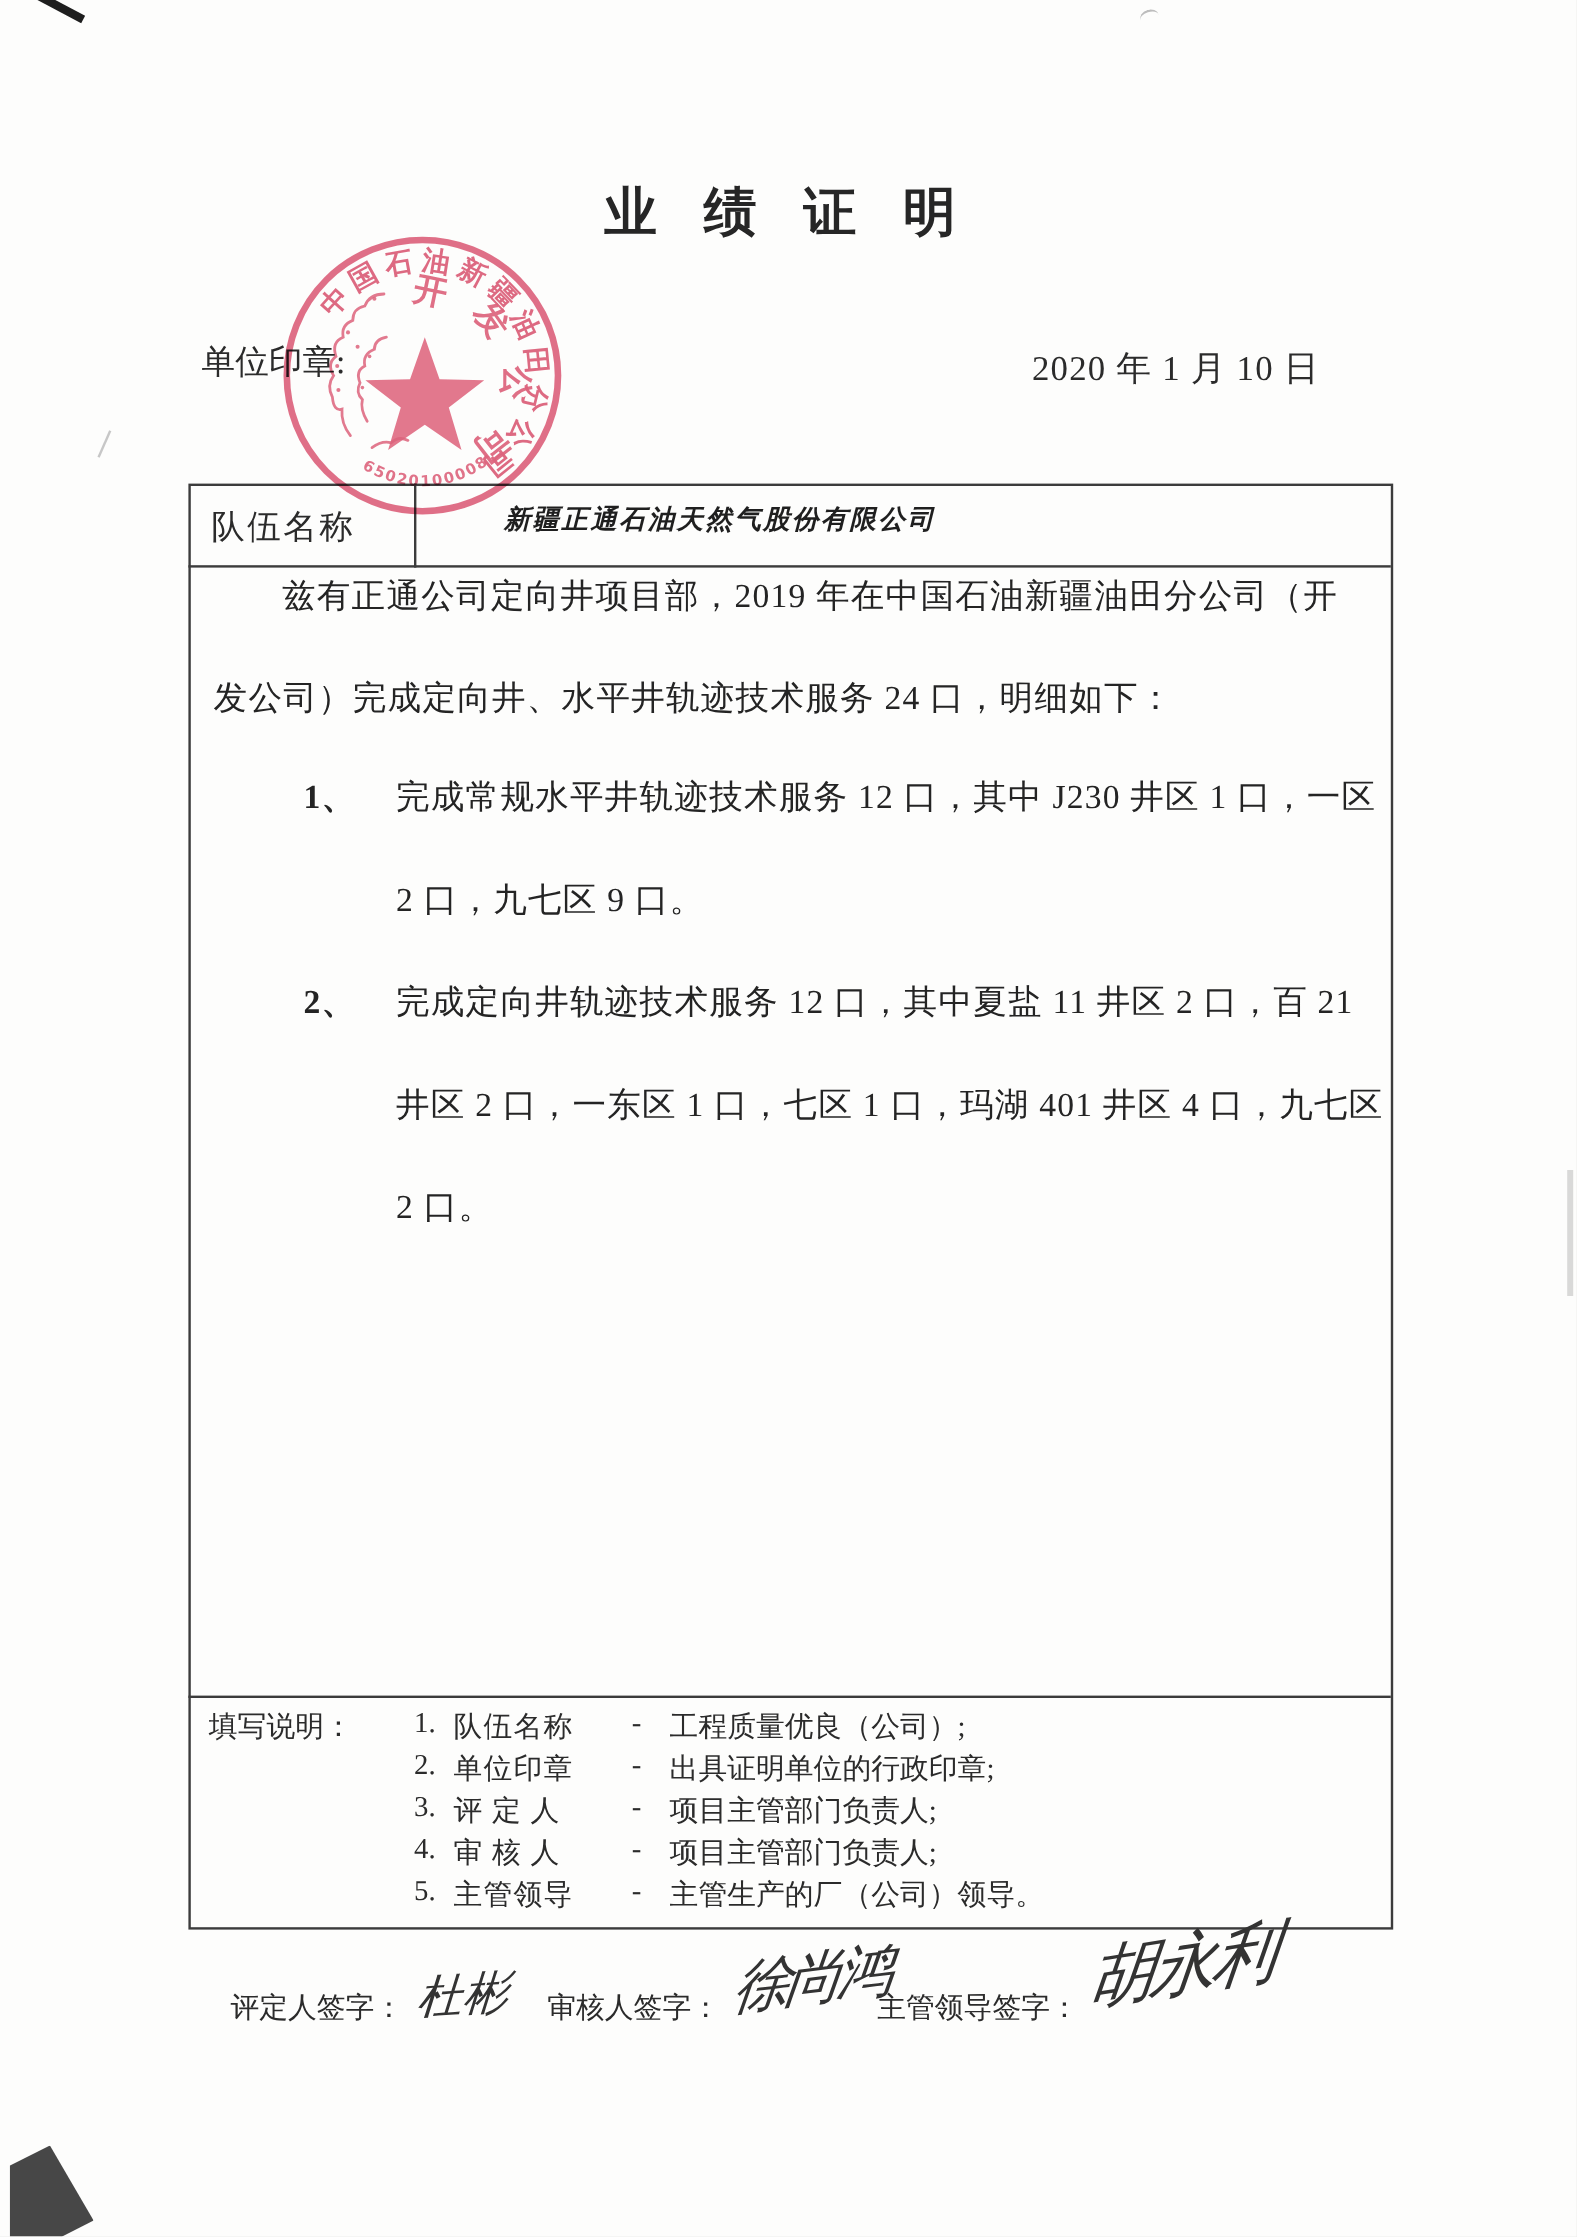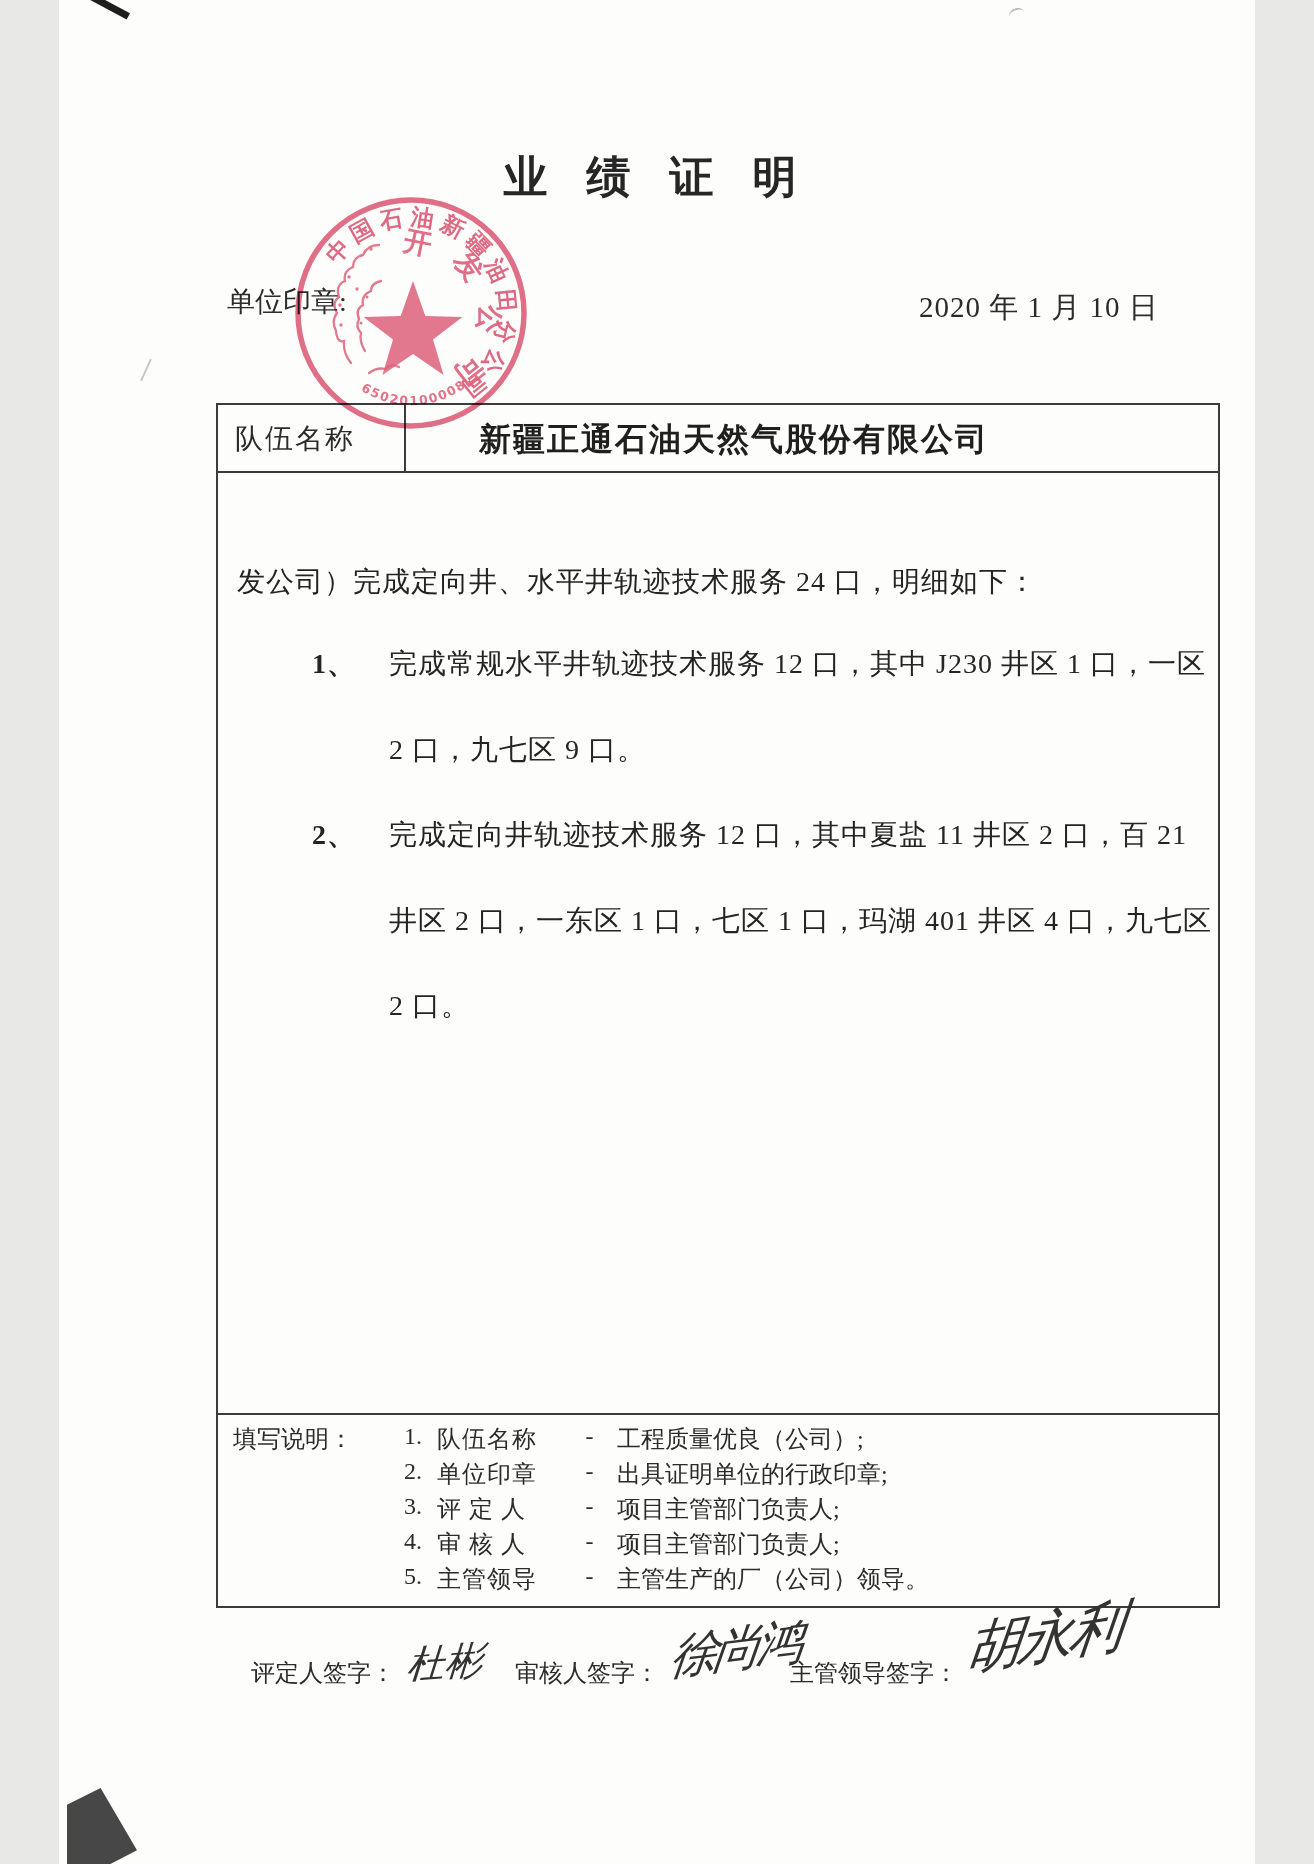--- a/index.html
+++ b/index.html
@@ -1,36 +1,36 @@
 <!DOCTYPE html>
 <html><head>
 <meta charset="utf-8">
 <style>
   html,body{margin:0;padding:0;background:#e8e8e6;}
   .page{
-    position:relative;width:1196px;height:1864px;background:#fdfdfc;
+    position:relative;width:1314px;height:1864px;background:#fdfdfc;
     font-family:"Liberation Serif","DejaVu Serif",serif;color:#2b2b2b;overflow:hidden;
     margin:0 auto;
   }
   .abs{position:absolute;}
   
   .doc-title{
     left:0;top:148px;width:100%;text-align:center;
     font-size:44px;font-weight:700;letter-spacing:14px;color:#262626;
   }
   
   .seal-label{left:168px;top:283px;font-size:28px;}
   .doc-date{left:860px;top:288px;font-size:29px;letter-spacing:1px;}
   
   .tbl-outer{left:157px;top:403px;width:1000px;height:1201px;border:2px solid #3c3c3c;}
   .tbl-hline-1{left:157px;top:471px;width:1002px;height:2px;background:#3c3c3c;}
   .tbl-hline-2{left:157px;top:1413px;width:1002px;height:2px;background:#3c3c3c;}
   .tbl-vline{left:345px;top:403px;width:2px;height:70px;background:#3c3c3c;}
   .team-label{left:176px;top:420px;font-size:28px;letter-spacing:2px;}
-  .team-name{left:420px;top:418px;font-size:32px;font-weight:600;letter-spacing:2px;color:#1f1f1f;}
+  .team-name{left:420px;top:418px;font-size:22px;font-weight:600;letter-spacing:2px;color:#1f1f1f;font-style:italic;}
   
   .bline{font-size:28px;letter-spacing:1px;color:#242424;white-space:nowrap;}
   .bnum{font-weight:700;}
   
   .instr-label{left:174px;top:1423px;font-size:24px;}
   .instr-row{height:35px;font-size:24px;display:flex;align-items:flex-start;}
   .instr-rows{left:345px;top:1423px;width:640px;}
   .instr-num{width:33px;}
   .instr-term{width:130px;letter-spacing:1px;}
   .instr-dash{width:45px;text-align:center;}
@@ -68,20 +68,21 @@
   <div class="abs doc-date">2020 年 1 月 10 日</div>
 
   <div class="abs tbl-outer"></div>
   <div class="abs tbl-hline-1"></div>
   <div class="abs tbl-hline-2"></div>
   <div class="abs tbl-vline"></div>
 
   <div class="abs team-label">队伍名称</div>
   <div class="abs team-name">新疆正通石油天然气股份有限公司</div>
 
+  <div class="abs bline" style="left:235px;top:478px;">兹有正通公司定向井项目部，2019 年在中国石油新疆油田分公司（开</div>
   <div class="abs bline" style="left:178px;top:563px;font-family:Liberation Serif, serif;">发公司）完成定向井、水平井轨迹技术服务 24 口，明细如下：</div>
 
   <div class="abs bline bnum" style="left:253px;top:645px;">1、</div>
   <div class="abs bline" style="left:330px;top:645px;">完成常规水平井轨迹技术服务 12 口，其中 J230 井区 1 口，一区</div>
   <div class="abs bline" style="left:330px;top:731px;">2 口，九七区 9 口。</div>
 
   <div class="abs bline bnum" style="left:253px;top:816px;">2、</div>
   <div class="abs bline" style="left:330px;top:816px;">完成定向井轨迹技术服务 12 口，其中夏盐 11 井区 2 口，百 21</div>
   <div class="abs bline" style="left:330px;top:902px;text-align:right;">井区 2 口，一东区 1 口，七区 1 口，玛湖 401 井区 4 口，九七区</div>
   <div class="abs bline" style="left:330px;top:987px;">2 口。</div>

